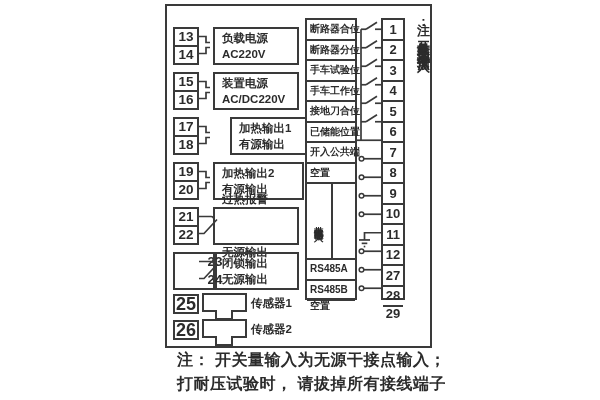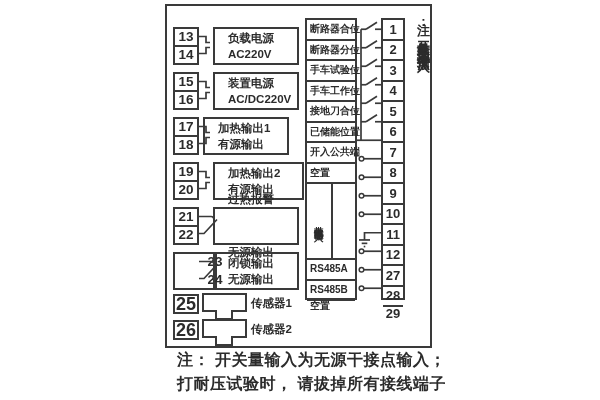--- a/index.html
+++ b/index.html
@@ -17,21 +17,21 @@
   .bx{border:2px solid var(--line);}
   
   .tpair{display:flex;flex-direction:column;background:#fff;}
   .tcell{height:17px;display:flex;align-items:center;justify-content:center;
          font-weight:700;font-size:13.5px;line-height:1;}
   .tcell.divide{border-bottom:2px solid var(--line);}
   .tone{height:100%;display:flex;align-items:center;justify-content:center;
         font-weight:700;font-size:18px;}
   
   .lbox{display:flex;flex-direction:column;justify-content:center;gap:3px;
-        padding-left:13px;font-weight:700;font-size:11.5px;line-height:1.1;}
+        padding-left:7px;font-weight:700;font-size:11.5px;line-height:1.1;}
   
   .col{display:flex;flex-direction:column;background:#fff;}
   .rrow{height:18.5px;flex:0 0 18.5px;border-bottom:2px solid var(--line);
         display:flex;align-items:center;padding-left:3px;
         font-weight:700;font-size:10px;line-height:1;white-space:nowrap;}
   .col > .rrow:last-child{border-bottom:none;flex:1 1 auto;}
   .numcol .rrow{justify-content:center;padding-left:0;font-size:13px;}
   .comp{height:74px;flex:0 0 74px;display:flex;border-bottom:2px solid var(--line);}
   .vlab{width:24px;flex:0 0 24px;border-right:2px solid var(--line);
         display:flex;align-items:center;justify-content:center;
@@ -78,21 +78,21 @@
         <div class="tcell">16</div>
       </div>
       <div class="abs bx lbox" style="left: 213px; top: 72px; width: 86px; height: 38px;">
         <div class="lline">装置电源</div>
         <div class="lline">AC/DC220V</div>
       </div>
       <div class="abs bx tpair" style="left: 173px; top: 117px; width: 26px; height: 38px;">
         <div class="tcell divide">17</div>
         <div class="tcell">18</div>
       </div>
-      <div class="abs bx lbox" style="left: 203px; top: 117px; width: 86px; height: 38px;">
+      <div class="abs bx lbox" style="left: 230px; top: 117px; width: 86px; height: 38px;">
         <div class="lline">加热输出1</div>
         <div class="lline">有源输出</div>
       </div>
       <div class="abs bx tpair" style="left: 173px; top: 162px; width: 26px; height: 38px;">
         <div class="tcell divide">19</div>
         <div class="tcell">20</div>
       </div>
       <div class="abs bx lbox" style="left: 213px; top: 162px; width: 91px; height: 38px;">
         <div class="lline">加热输出2</div>
         <div class="lline">有源输出</div>

